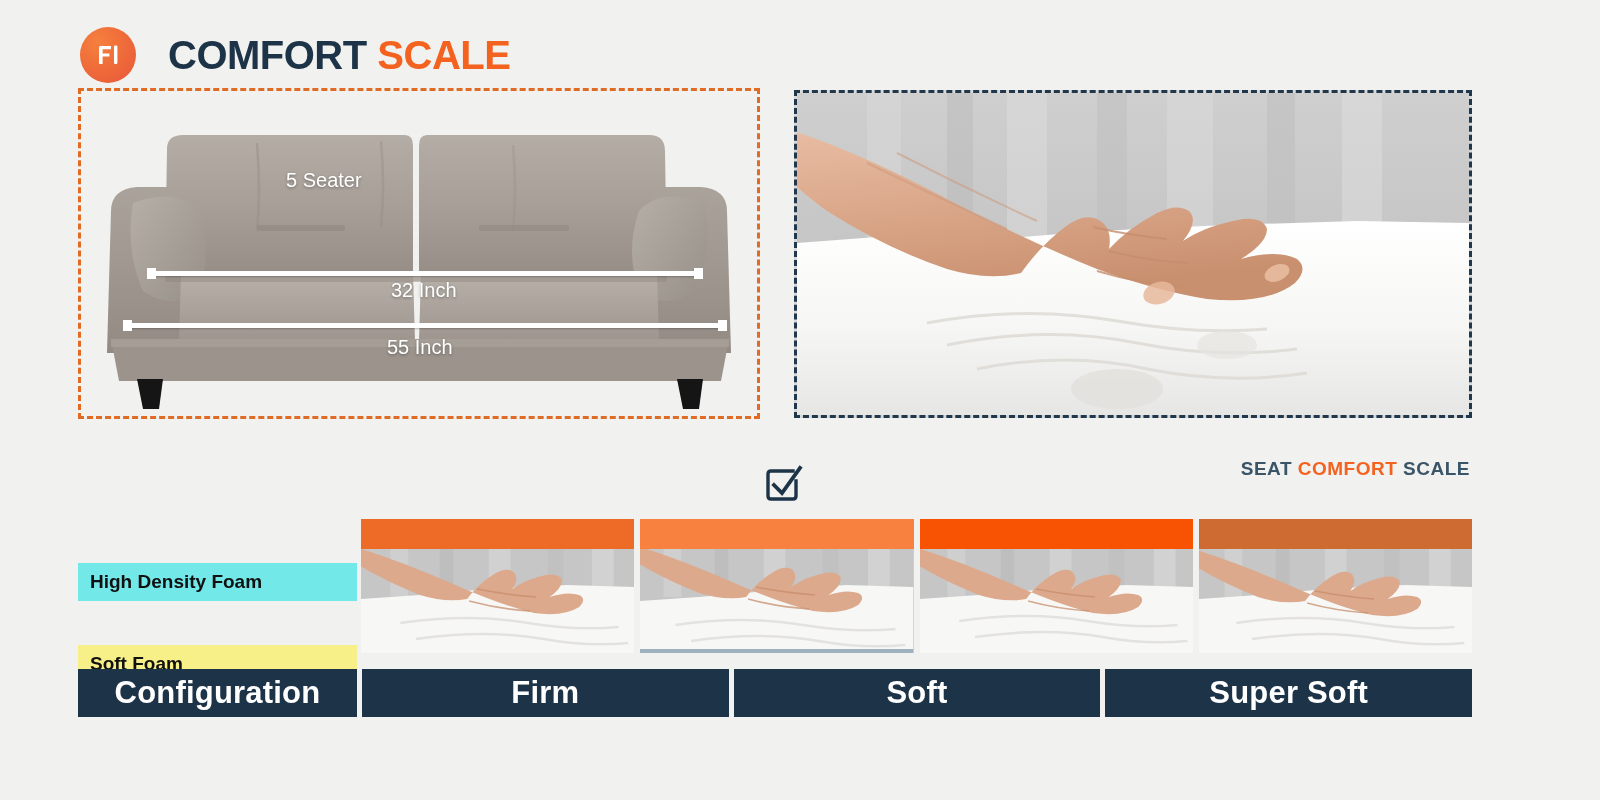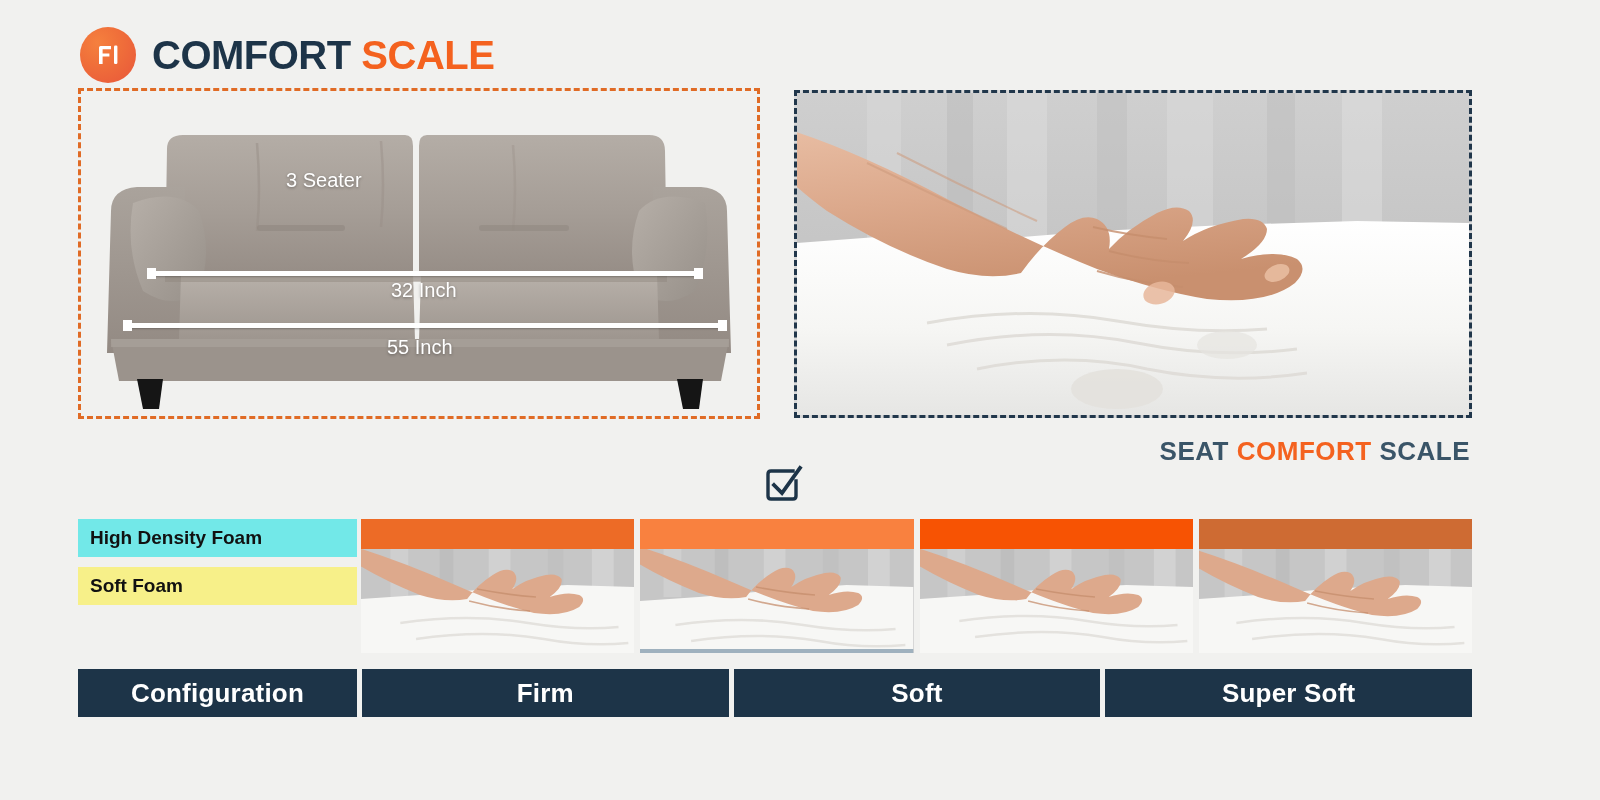--- a/index.html
+++ b/index.html
@@ -19,21 +19,21 @@
     overflow: hidden;
   }
 
   
   #header {
     position: absolute;
     left: 80px;
     top: 27px;
     display: flex;
     align-items: center;
-    gap: 16px;
+    gap: 32px;
   }
   #logo-mark {
     width: 56px;
     height: 56px;
     border-radius: 50%;
     background: radial-gradient(circle at 32% 28%, #f5803e 0%, #f0703a 38%, #e8563a 100%);
     display: flex;
     align-items: center;
     justify-content: center;
     flex: none;
@@ -106,22 +106,22 @@
     border: 3px dashed #21374b;
     box-sizing: border-box;
     overflow: hidden;
     background: #d9d9d9;
   }
   .foam-scene { position: absolute; inset: 0; overflow: hidden; }
 
   #scale-caption {
     position: absolute;
     right: 130px;
-    top: 436px;
-    font-size: 26px;
+    top: 458px;
+    font-size: 19px;
     font-weight: bold;
     letter-spacing: .5px;
     color: #3a5568;
     white-space: nowrap;
   }
   #scale-caption .accent { color: #f4621f; }
 
   
   #checkbox-marker {
     position: absolute;
@@ -147,20 +147,21 @@
   .foam-label {
     height: 38px;
     display: flex;
     align-items: center;
     padding-left: 12px;
     box-sizing: border-box;
     font-size: 19px;
     font-weight: bold;
     color: #111111;
     margin-bottom: 10px;
+    margin-top: 44px;
   }
   #cells {
     position: absolute;
     left: 283px;
     top: 0;
     width: 1111px;
     height: 134px;
     display: flex;
     gap: 6px;
   }
@@ -187,21 +188,21 @@
     height: 48px;
     display: flex;
     gap: 5px;
   }
   .config-cell {
     background: #1d3448;
     color: #ffffff;
     display: flex;
     align-items: center;
     justify-content: center;
-    font-size: 26px;
+    font-size: 31px;
     font-weight: bold;
     letter-spacing: .2px;
   }
   #config-cell-0 { width: 279px; flex: none; }
   .config-cell.opt { flex: 1; }
 
   
   svg.sofa-art { position: absolute; left: 0; top: 0; }
 </style>
 </head>
@@ -263,21 +264,21 @@
 
         <path d="M30 248 L648 248 L640 290 L38 290 Z" fill="#9b938c"></path>
         <path d="M30 248 L648 248 L648 256 L30 256 Z" fill="#aaa29b" opacity=".7"></path>
 
         <path d="M56 288 L82 288 L78 318 L62 318 Z" fill="#151515"></path>
         <path d="M596 288 L622 288 L618 318 L602 318 Z" fill="#151515"></path>
 
         <path d="M84 185 L586 185 L586 191 L84 191 Z" fill="#8d847d" opacity=".45"></path>
       </svg>
 
-      <div class="sofa-label" id="label-seater">3 Seater</div>
+      <div class="sofa-label" id="label-seater">5 Seater</div>
       <div class="dim-line" id="dim-line-62"></div>
       <div class="sofa-label" id="dim-text-62">32 Inch</div>
       <div class="dim-line" id="dim-line-73"></div>
       <div class="sofa-label" id="dim-text-73">55 Inch</div>
     </div>
   </div>
 
   <div id="foam-panel">
     <div class="foam-scene">
       <svg width="672" height="322" viewBox="0 0 672 322" preserveAspectRatio="none">

